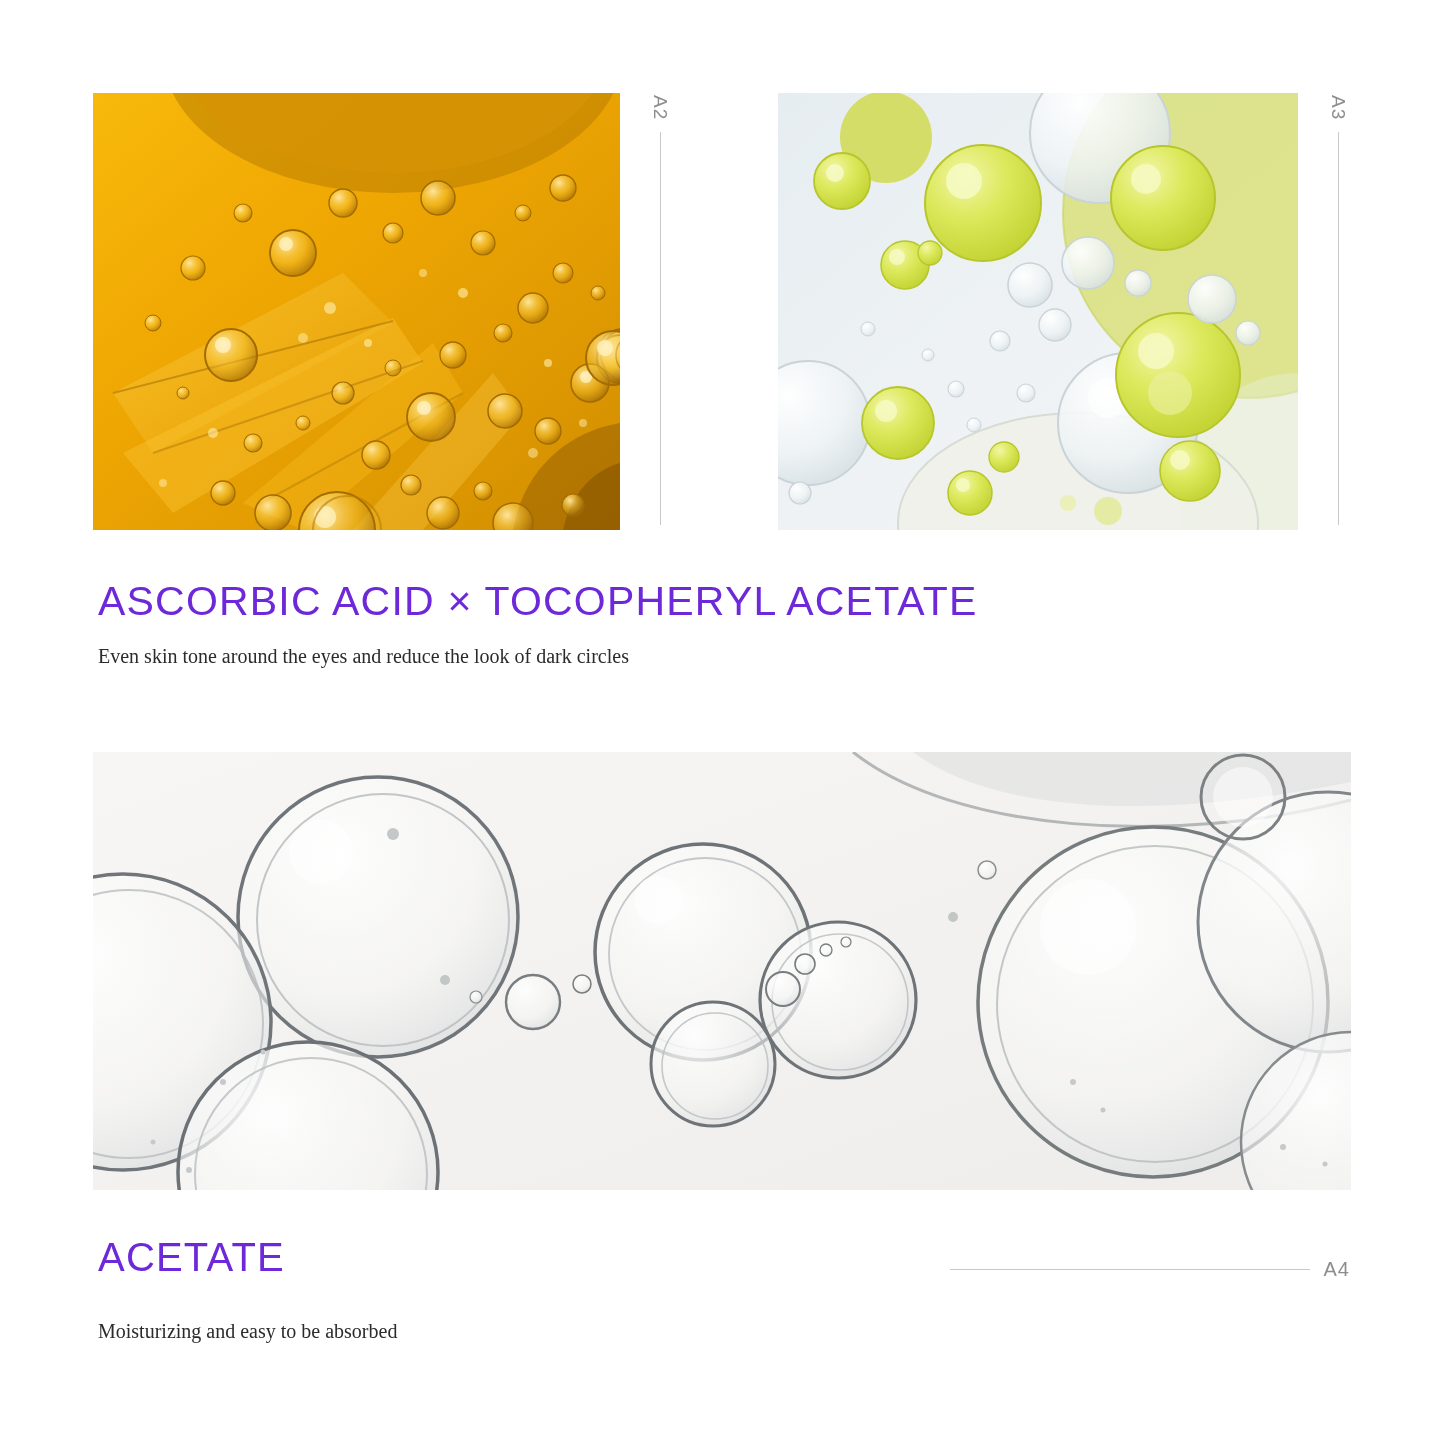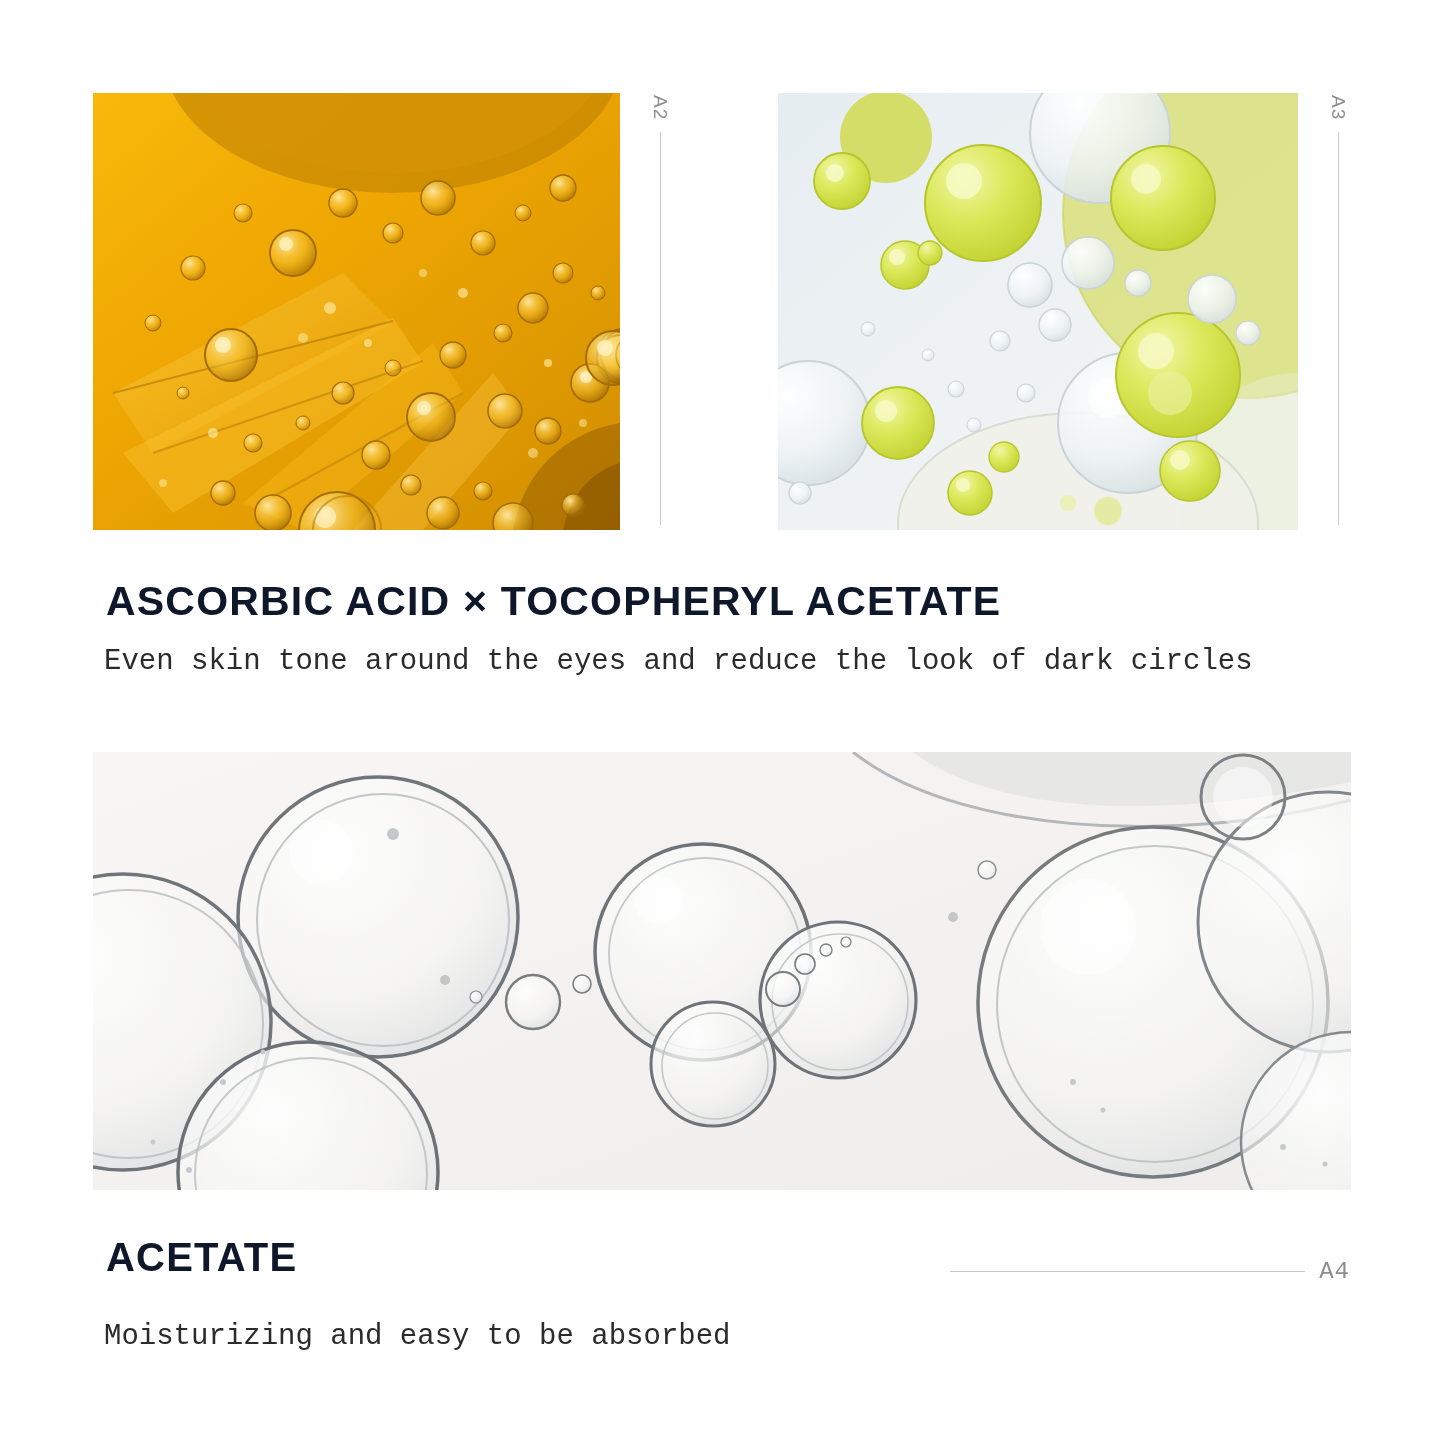--- a/index.html
+++ b/index.html
@@ -60,34 +60,34 @@
     background: #c8c8c8;
     flex: 1;
     margin-top: 12px;
   }
   #vcode-a2 { left: 640px; top: 95px; height: 430px; }
   #vcode-a3 { left: 1318px; top: 95px; height: 430px; }
 
   
   .headline {
     position: absolute;
-    left: 106px;
+    left: 98px;
     font-size: 41px;
     letter-spacing: 1.2px;
-    color: #0f172a;
+    color: #6d28d9;
     font-family: "Liberation Sans", sans-serif;
-    font-weight: 700;
+    font-weight: 400;
     white-space: nowrap;
   }
   .subline {
     position: absolute;
-    left: 104px;
-    font-size: 29px;
+    left: 98px;
+    font-size: 20px;
     color: #2b2b2b;
-    font-family: Liberation Mono, monospace;
+    font-family: Liberation Serif, serif;
     font-weight: 400;
     white-space: nowrap;
   }
   #headline-1 { top: 578px; }
   #subline-1 { top: 645px; }
 
   #headline-2 { top: 1235px; font-size: 40px; }
   #subline-2 { top: 1320px; }
 
   
@@ -109,24 +109,24 @@
     top: 1258px;
     width: 400px;
   }
   .hcode .hline {
     flex: 1;
     height: 1px;
     background: #c8c8c8;
     margin-right: 14px;
   }
   .hcode .hlabel {
-    font-size: 24px;
+    font-size: 20px;
     letter-spacing: 1px;
     color: #8d8d8d;
-    font-family: Liberation Mono, monospace;
+    font-family: Liberation Sans, sans-serif;
     text-align: center;
   }
 
   svg { display: block; }
 </style>
 </head>
 <body>
 
 <div class="page">
 

